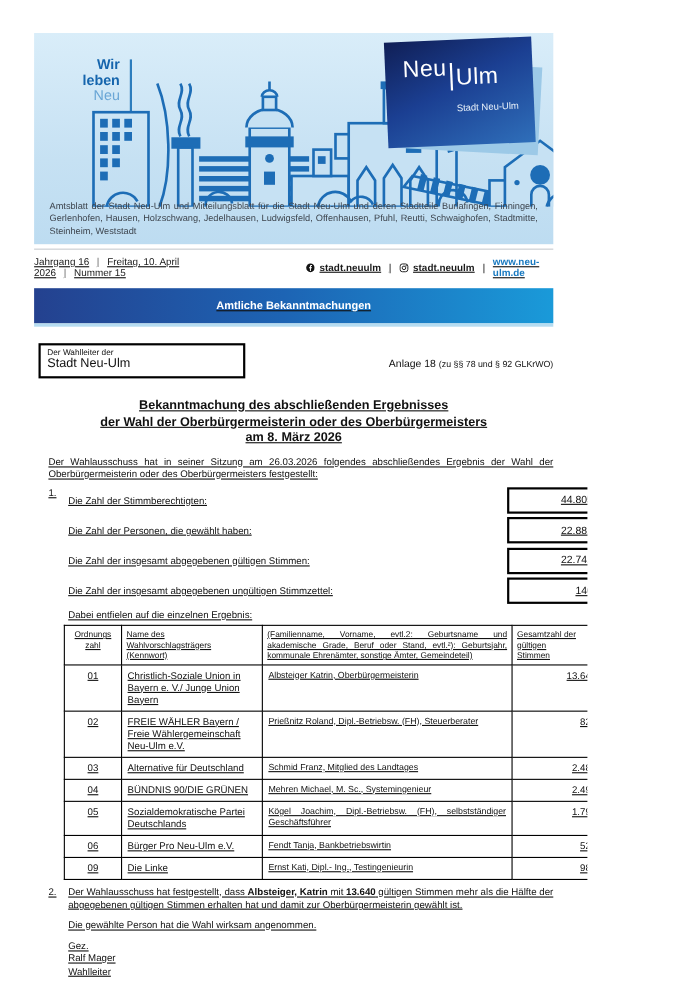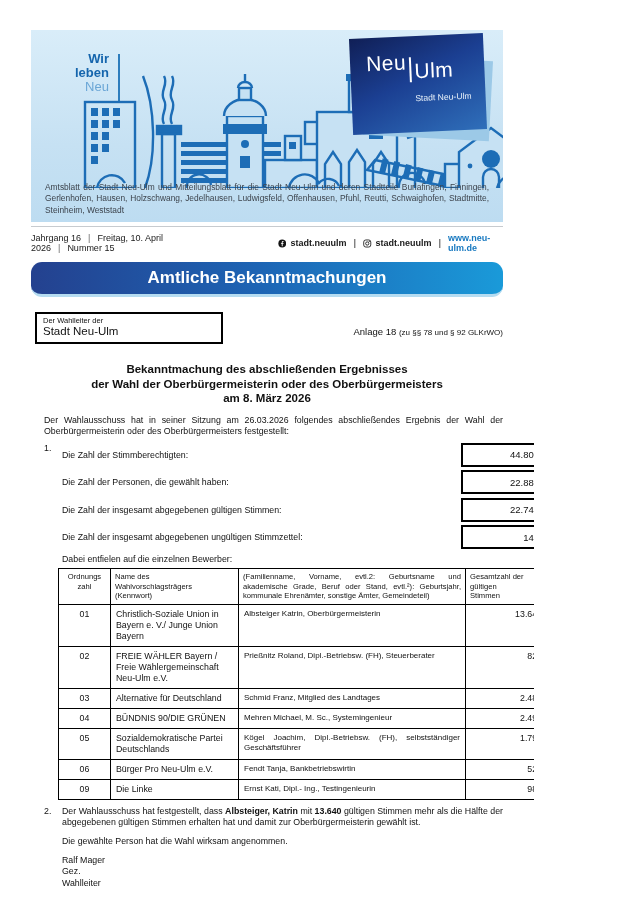--- a/index.html
+++ b/index.html
@@ -1,18 +1,18 @@
 <!DOCTYPE html>
 <html lang="de"><head>
 <meta charset="utf-8">
 <style>
   * { margin:0; padding:0; box-sizing:border-box; }
   html,body { background:#fff; }
   body { font-family:"Liberation Sans", sans-serif; color:#111; }
-  .page { position:relative; width:534px; height:897px; background:#fff; overflow:hidden; }
+  .page { position:relative; width:534px; height:897px; background:#fff; overflow:hidden;text-decoration:underline; }
 
   
   .header-banner {
     position:relative; margin:30px 31px 0; height:192px;
     background:linear-gradient(180deg,#d9edf9 0%,#c6e1f3 60%,#bddcf1 100%);
     overflow:hidden;
   }
   .tagline { position:absolute; left:44px; top:22px; display:flex; align-items:flex-start; }
   .tagline-lines { text-align:right; font-size:13px; line-height:14px; font-weight:bold; color:#1565ad; }
   .tagline-lines .lite { font-weight:normal; color:#6aa6d6; }
@@ -41,21 +41,21 @@
   .infobar .sep { color:#666; padding:0 7px; }
   .infobar-right { display:flex; align-items:center; font-weight:bold; }
   .soc-icon { width:11px; height:11px; margin-right:4px; display:inline-block; }
   .website { color:#1879c0; text-decoration:none; font-weight:bold; }
 
   
   .section-banner { margin:2px 31px 0; height:35px;
     background:linear-gradient(90deg,#24418f 0%,#1d64b4 48%,#1a9ad9 100%);
     border-bottom:3px solid #b5dcf1;
     display:flex; align-items:center; justify-content:center;
-    color:#fff; font-weight:bold; font-size:17px;border-radius:11px; }
+    color:#fff; font-weight:bold; font-size:10px; }
 
   
   .doc { margin:9px 31px 0; }
   .annex-row { position:relative; height:46px; }
   .sender-box { position:absolute; left:4px; top:6px; width:188px; border:2px solid #000; padding:2px 6px 4px; background:#fff; }
   .sender-line1 { font-size:7.5px; line-height:9px; }
   .sender-line2 { font-size:11.5px; line-height:13px; }
   .annex { position:absolute; right:0; top:0; font-size:9.5px;margin-top:20px; }
   .annex .annex-detail { font-size:8px; }
 
@@ -282,21 +282,21 @@
     </div>
   </div>
 
   <div class="stat-row">
     <div class="stat-label">Die Zahl der insgesamt abgegebenen ungültigen Stimmzettel:</div>
     <div class="stat-box">
       <span>140</span>
     </div>
   </div>
 </div>
-        <div class="cand-note">Dabei entfielen auf die einzelnen Bewerber:</div>
+        <div class="cand-note">Dabei entfielen auf die einzelnen Ergebnis:</div>
         <table class="cand" id="candidates-table">
           <colgroup>
               <col style="width:52px">
               <col style="width:128px">
               <col style="width:227px">
               <col style="width:82px">
             </colgroup>
           <thead>
             <tr>
               <th class="h-num">Ordnungs
@@ -363,21 +363,21 @@
         </table>
       </div>
     </div>
 
     <div class="item">
       <div class="item-num">2.</div>
       <div class="item-body">
         <div class="p2"><span>Der Wahlausschuss hat festgestellt, dass </span><b>Albsteiger, Katrin</b><span> mit </span><b>13.640</b><span> gültigen Stimmen mehr als die Hälfte der abgegebenen gültigen Stimmen erhalten hat und damit zur Oberbürgermeisterin gewählt ist.</span></div>
         <div class="acceptance">Die gewählte Person hat die Wahl wirksam angenommen.</div>
         <div class="signature">
+          <div>Gez.</div>
           <div>Ralf Mager</div>
-          <div>Gez.</div>
           <div>Wahlleiter</div>
         </div>
       </div>
     </div>
 
   </div>
 </div>
 
 </body></html>

